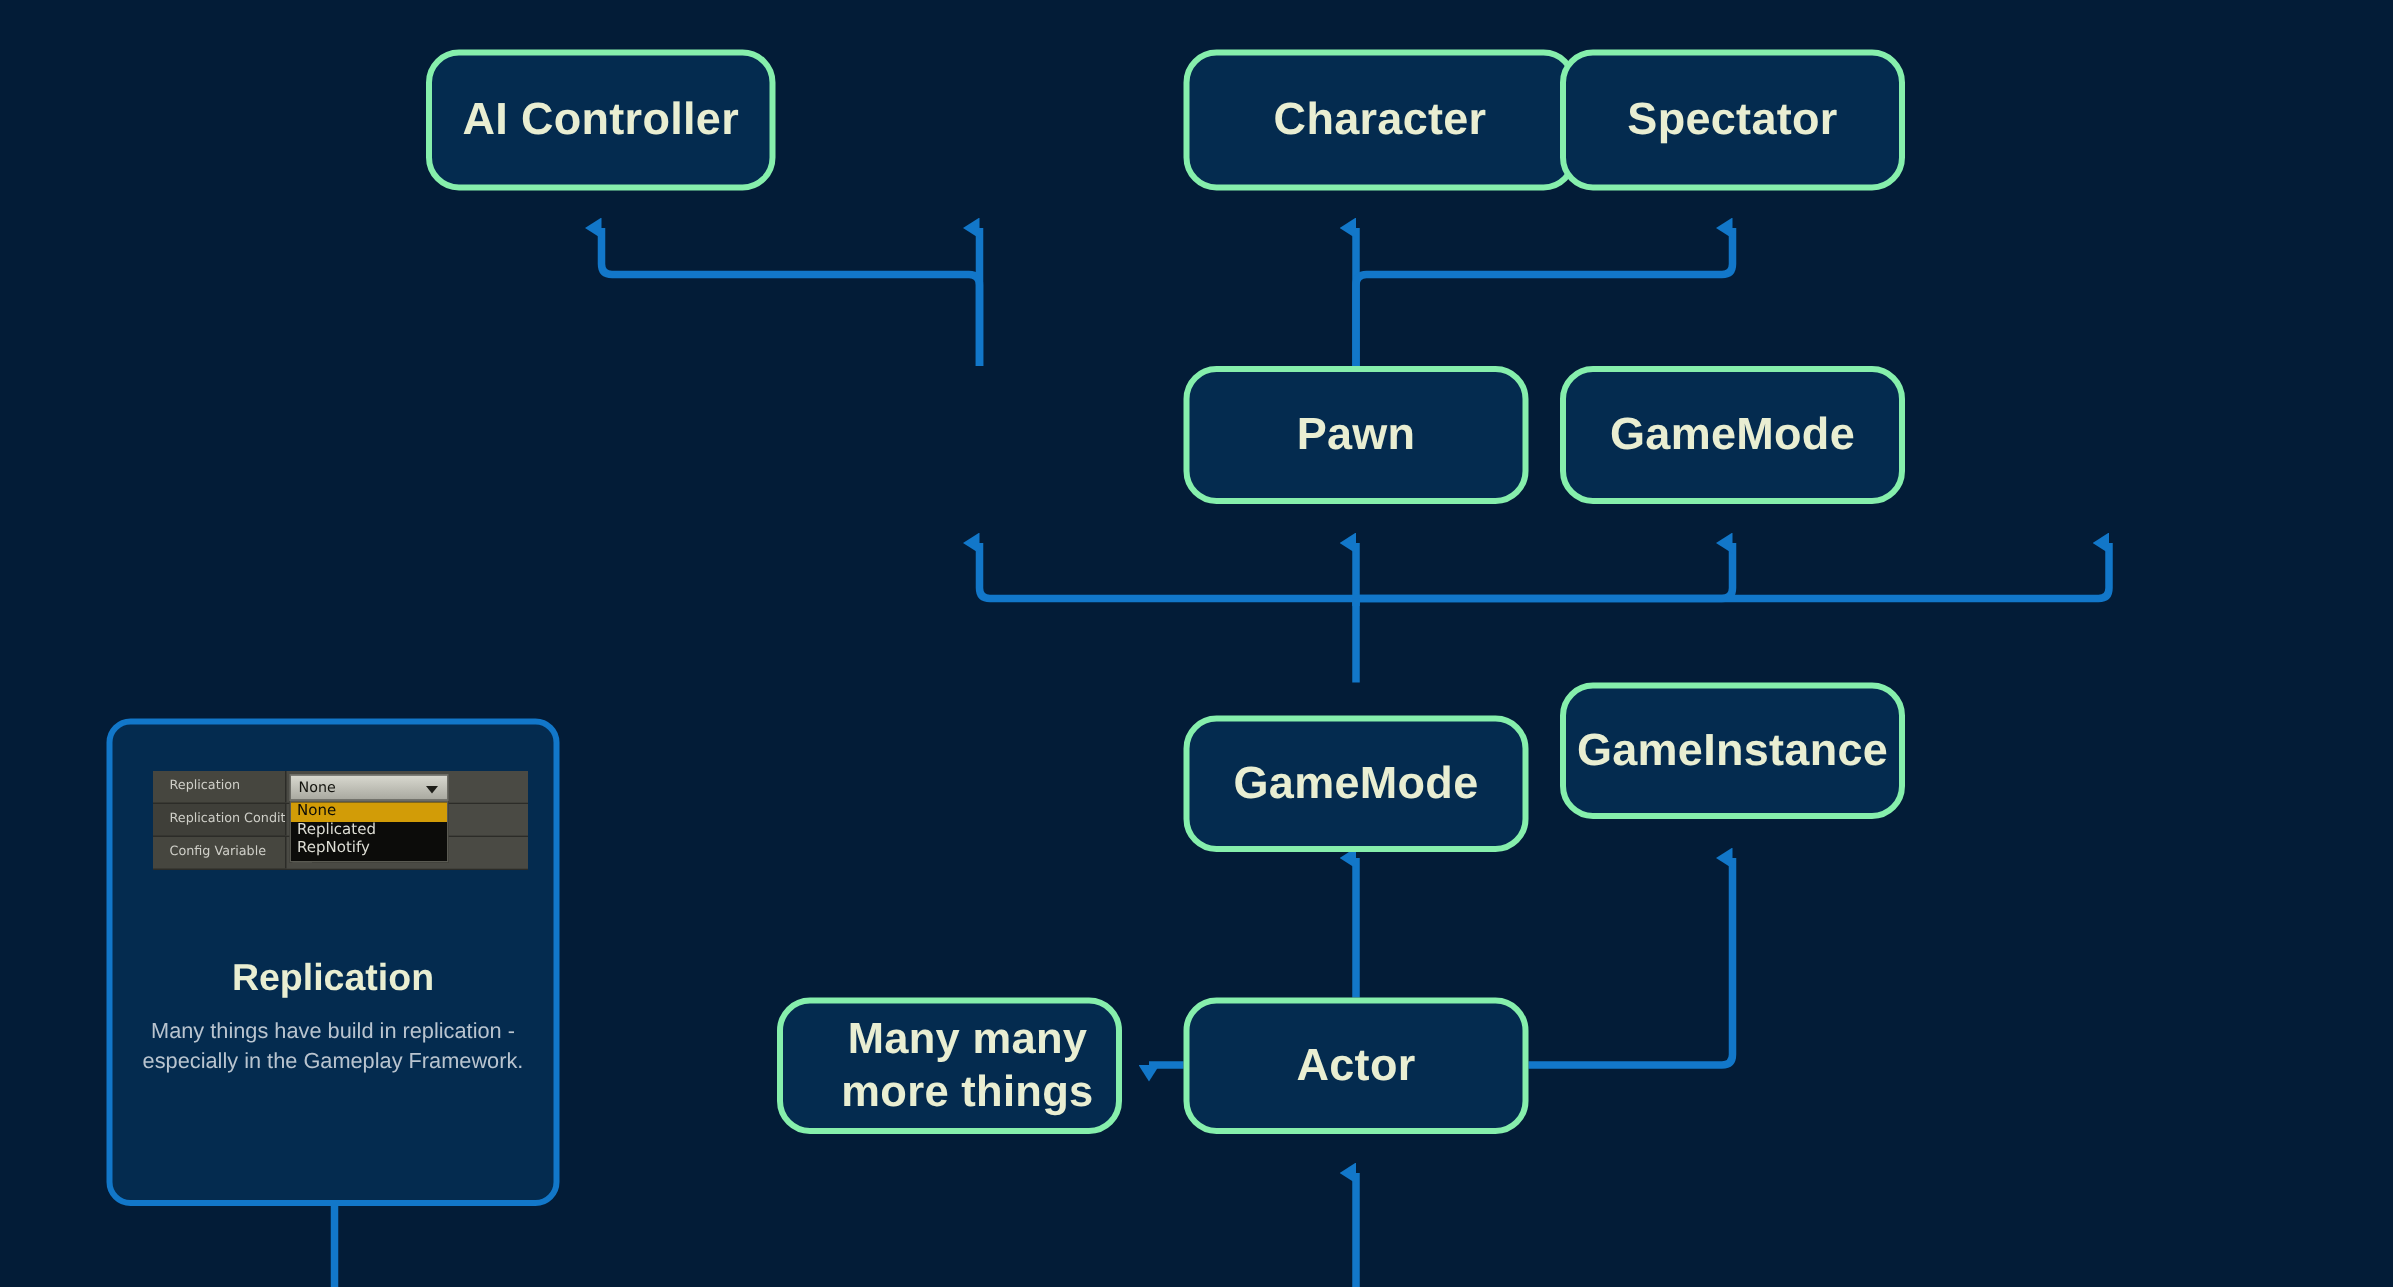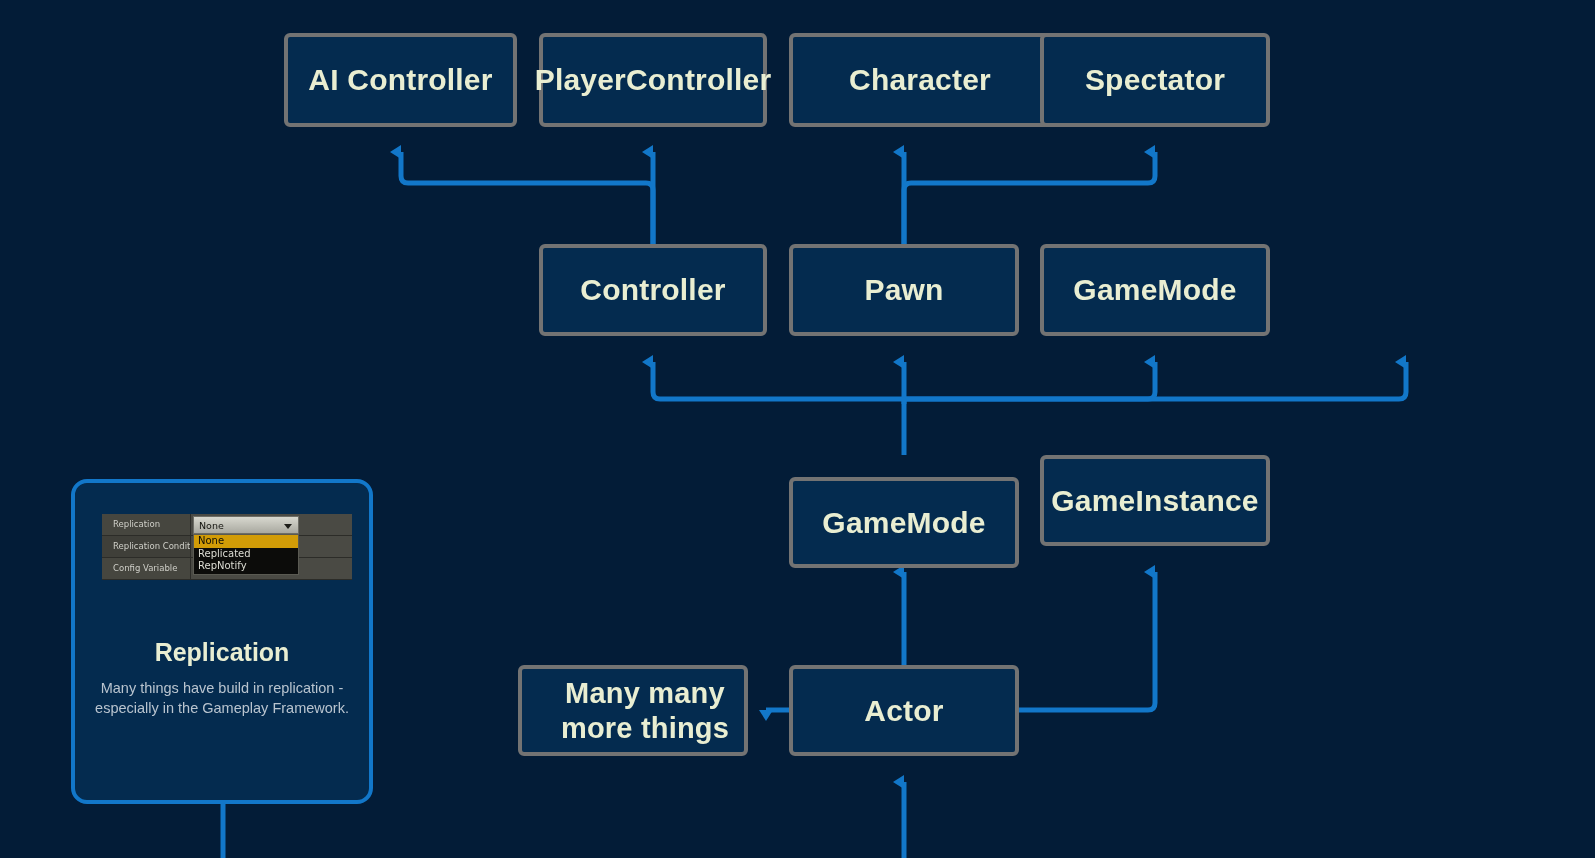--- a/index.html
+++ b/index.html
@@ -27,22 +27,22 @@
     width: 1595px;
     height: 858px;
     pointer-events: none;
   }
 
   
   .node {
     position: absolute;
     box-sizing: border-box;
     background: #042b4f;
-    border: 4px solid #737373;
-    border-radius: 6px;
+    border: 4px solid #86efac;
+    border-radius: 22px;
     display: flex;
     align-items: center;
     justify-content: center;
     color: #e9eed2;
     font-size: 30px;
     font-weight: bold;
     letter-spacing: 0.2px;
     text-align: center;
     line-height: 1.18;
     z-index: 3;
@@ -220,27 +220,25 @@
       <path d="M789,710 L766,710" marker-end="url(#arrowLeft)"></path>
 
       <path d="M904,858 L904,782" marker-end="url(#arrowUp)"></path>
 
       <path d="M223,804 L223,858"></path>
     </g>
   </svg>
 
   <div class="node" style="left:284px;top:33px;width:233px;height:94px;">AI Controller</div>
 
-  <div class="node" style="left:539px;top:33px;width:228px;height:94px;">PlayerController</div>
 
   <div class="node" style="left:789px;top:33px;width:262px;height:94px;text-align:center;">Character</div>
 
   <div class="node" style="left:1040px;top:33px;width:230px;height:94px;">Spectator</div>
 
-  <div class="node" style="left:539px;top:244px;width:228px;height:92px;">Controller</div>
 
   <div class="node" style="left:789px;top:244px;width:230px;height:92px;">Pawn</div>
 
   <div class="node" style="left:1040px;top:244px;width:230px;height:92px;">GameMode</div>
 
 
   <div class="node" style="left:789px;top:477px;width:230px;height:91px;">GameMode</div>
 
   <div class="node" style="left:1040px;top:455px;width:230px;height:91px;">GameInstance</div>
 

